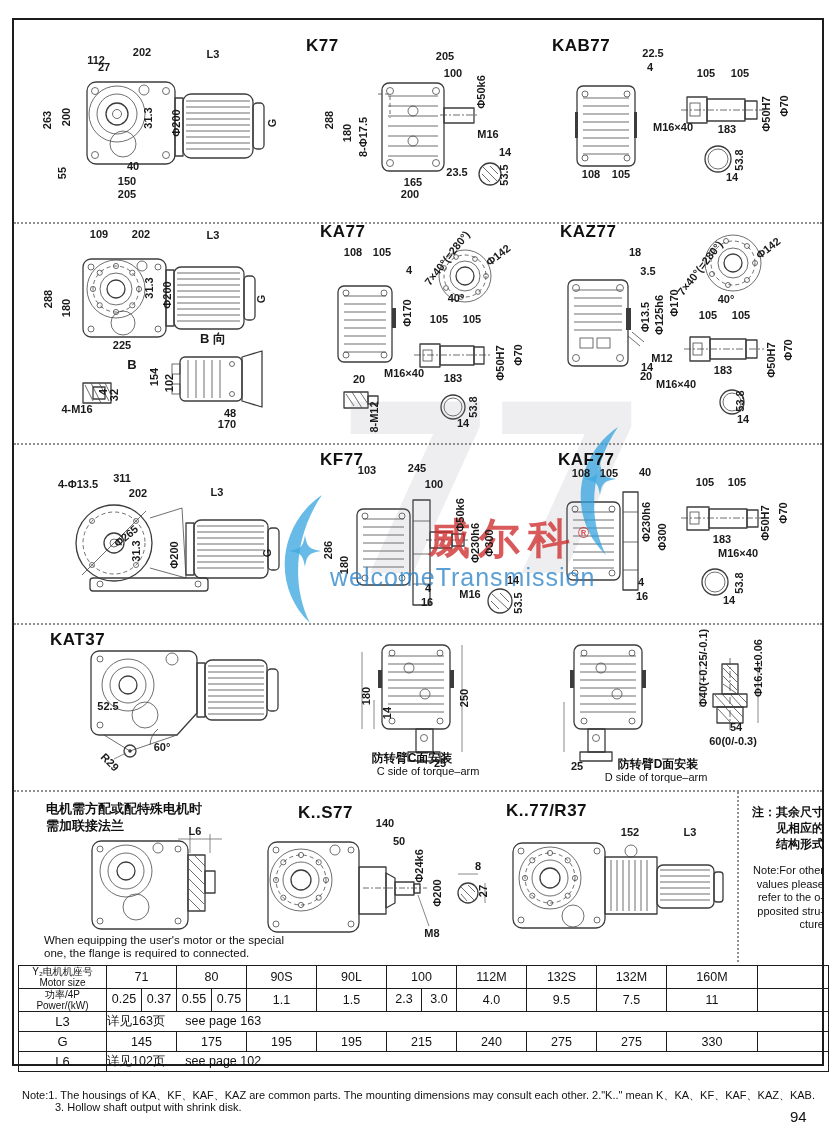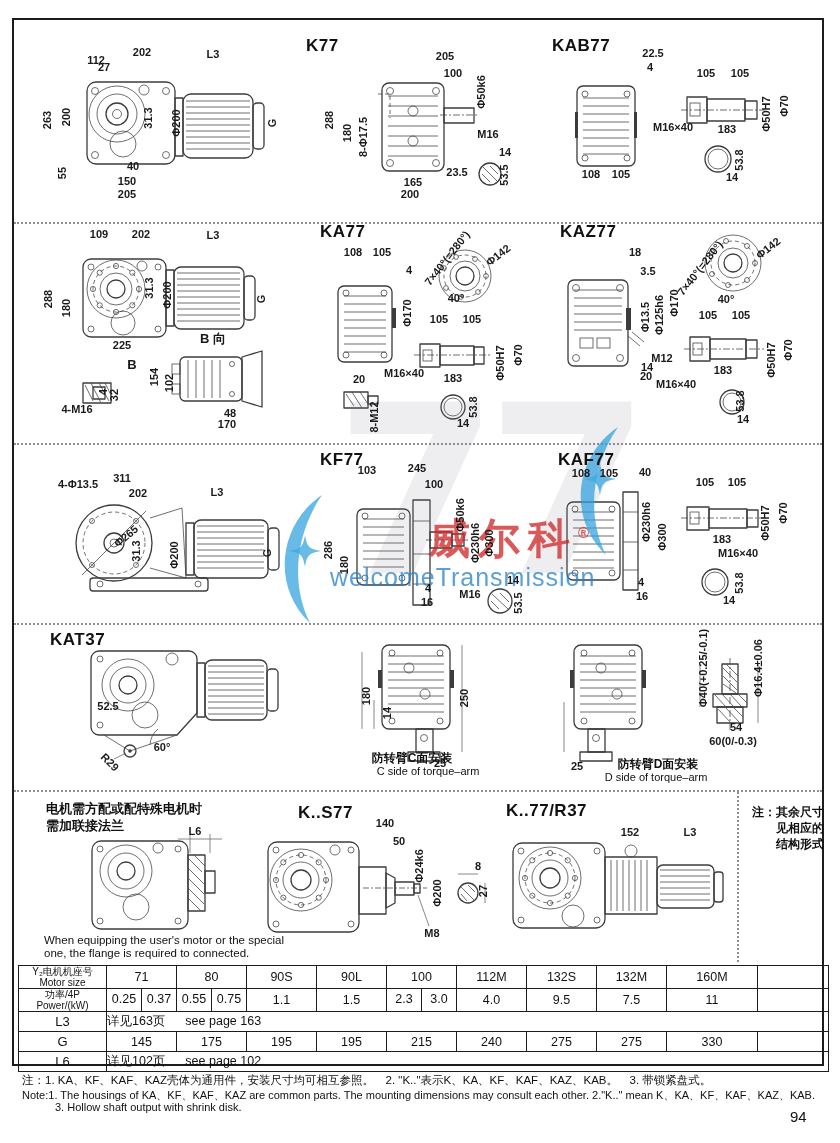--- a/index.html
+++ b/index.html
@@ -436,20 +436,21 @@
   <div class="cap" style="left:656px;top:771px">D side of torque–arm</div>
   <div class="flange-cn" style="left:46px;top:800px">电机需方配或配特殊电机时</div>
   <div class="flange-cn" style="left:46px;top:817px">需加联接法兰</div>
   <div class="flange-en" style="left:44px;top:934px">When equipping the user's motor or the special</div>
   <div class="flange-en" style="left:44px;top:947px">one, the flange is required to connected.</div>
 
   <div class="notebox">
     <div class="nb-cn">注：其余尺寸</div>
     <div class="nb-cn ind">见相应的</div>
     <div class="nb-cn ind">结构形式</div>
+    <div class="nb-en">Note:For other values please refer to the o-pposited stru-cture</div>
   </div>
 
   <div class="labels">
       <span class="dim" style="left: 96px; top: 60px;">112</span>
       <span class="dim" style="left: 142px; top: 52px;">202</span>
       <span class="dim" style="left: 213px; top: 54px;">L3</span>
       <span class="dim" style="left: 104px; top: 67px;">27</span>
       <span class="dim" style="left: 47px; top: 120px; transform: translate(-50%, -50%) rotate(-90deg);">263</span>
       <span class="dim" style="left: 66px; top: 117px; transform: translate(-50%, -50%) rotate(-90deg);">200</span>
       <span class="dim" style="left: 148px; top: 118px; transform: translate(-50%, -50%) rotate(-90deg);">31.3</span>
@@ -676,17 +677,16 @@
       <td>330</td>
       <td></td>
     </tr>
     <tr>
       <th class="rlb">L6</th>
       <td colspan="10" class="noteCell"><span>详见102页</span><span class="gap"></span><span>see page 102</span></td>
     </tr>
   </tbody>
     </table>
 
-  <div class="fn" style="left:22px;top:1073px">注：1. KA、KF、KAF、KAZ壳体为通用件，安装尺寸均可相互参照。　2. "K.."表示K、KA、KF、KAF、KAZ、KAB。　3. 带锁紧盘式。</div>
   <div class="fn en" style="left:22px;top:1088px">Note:1. The housings of KA、KF、KAF、KAZ are common parts. The mounting dimensions may consult each other.  2."K.." mean K、KA、KF、KAF、KAZ、KAB.</div>
   <div class="fn en" style="left:55px;top:1101px">3. Hollow shaft output with shrink disk.</div>
   <div class="pageno">94</div>
 </div>
 
 </body></html>

